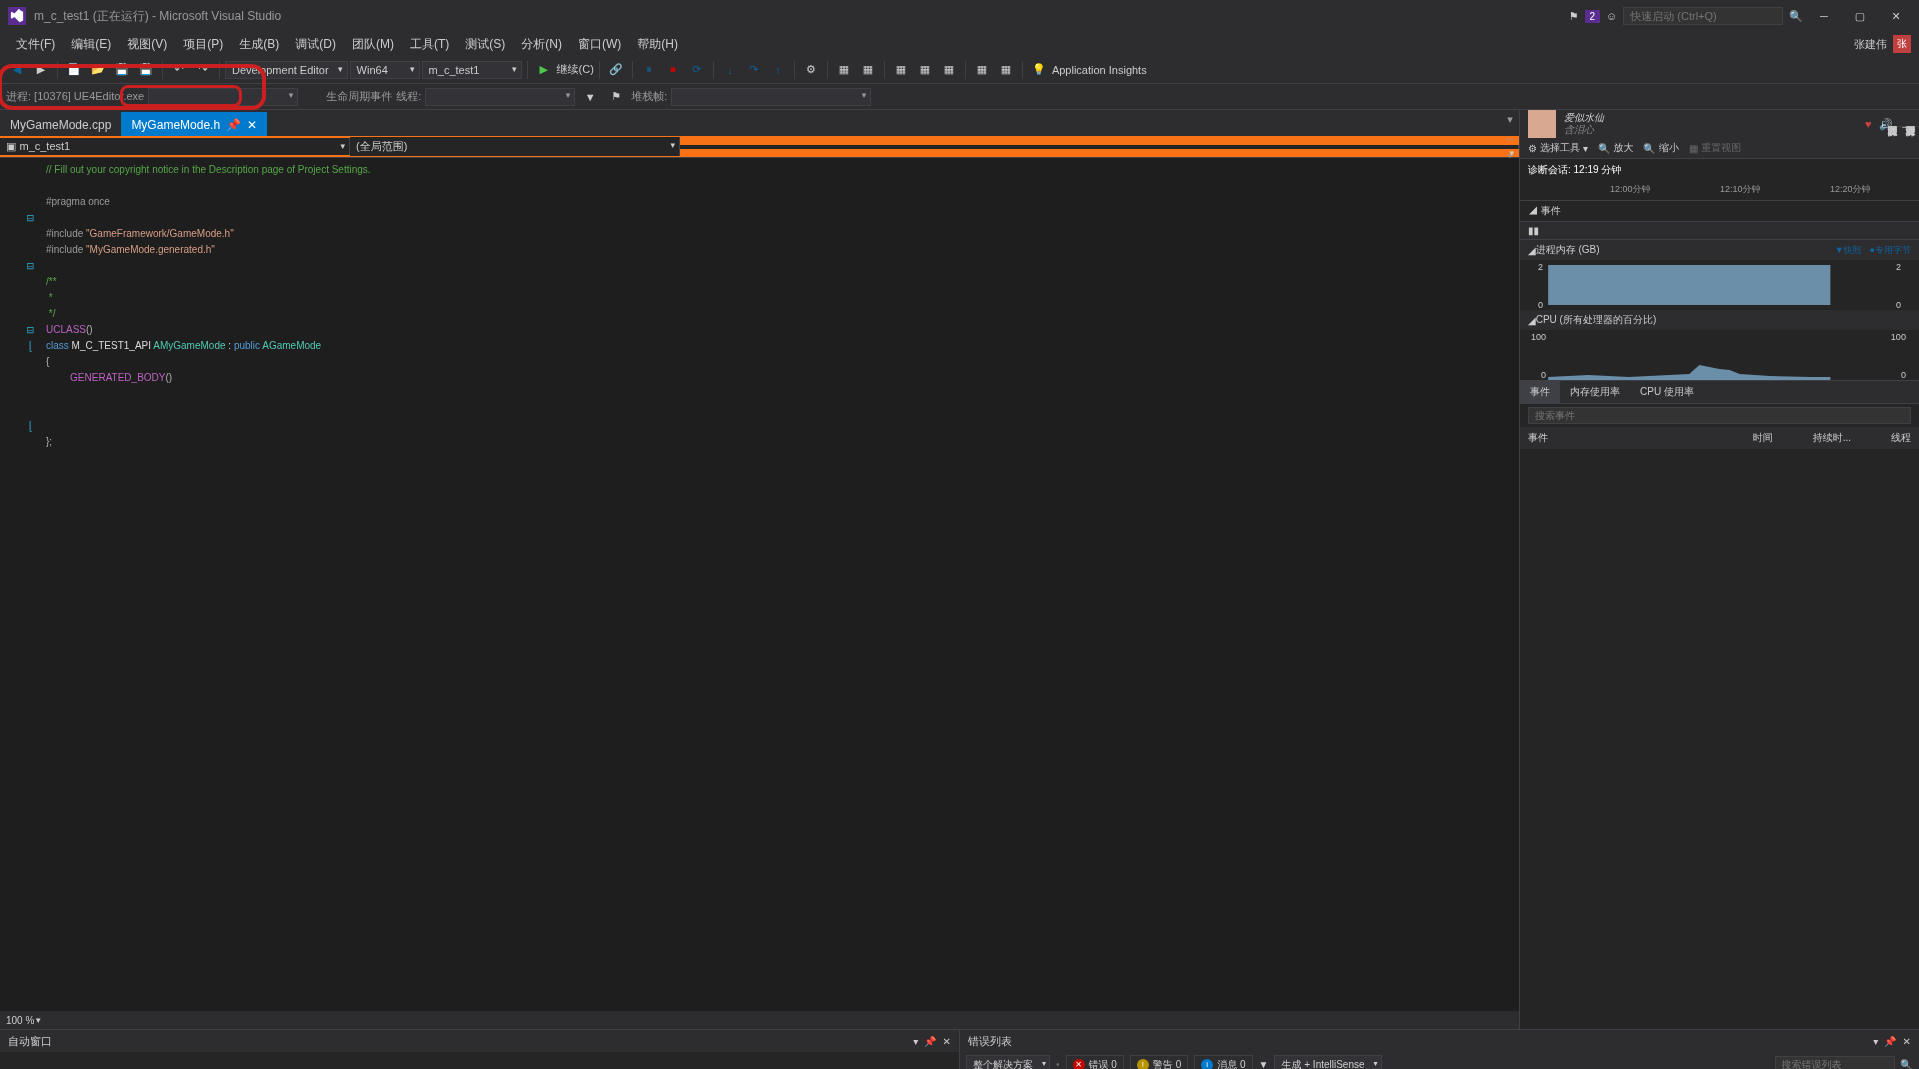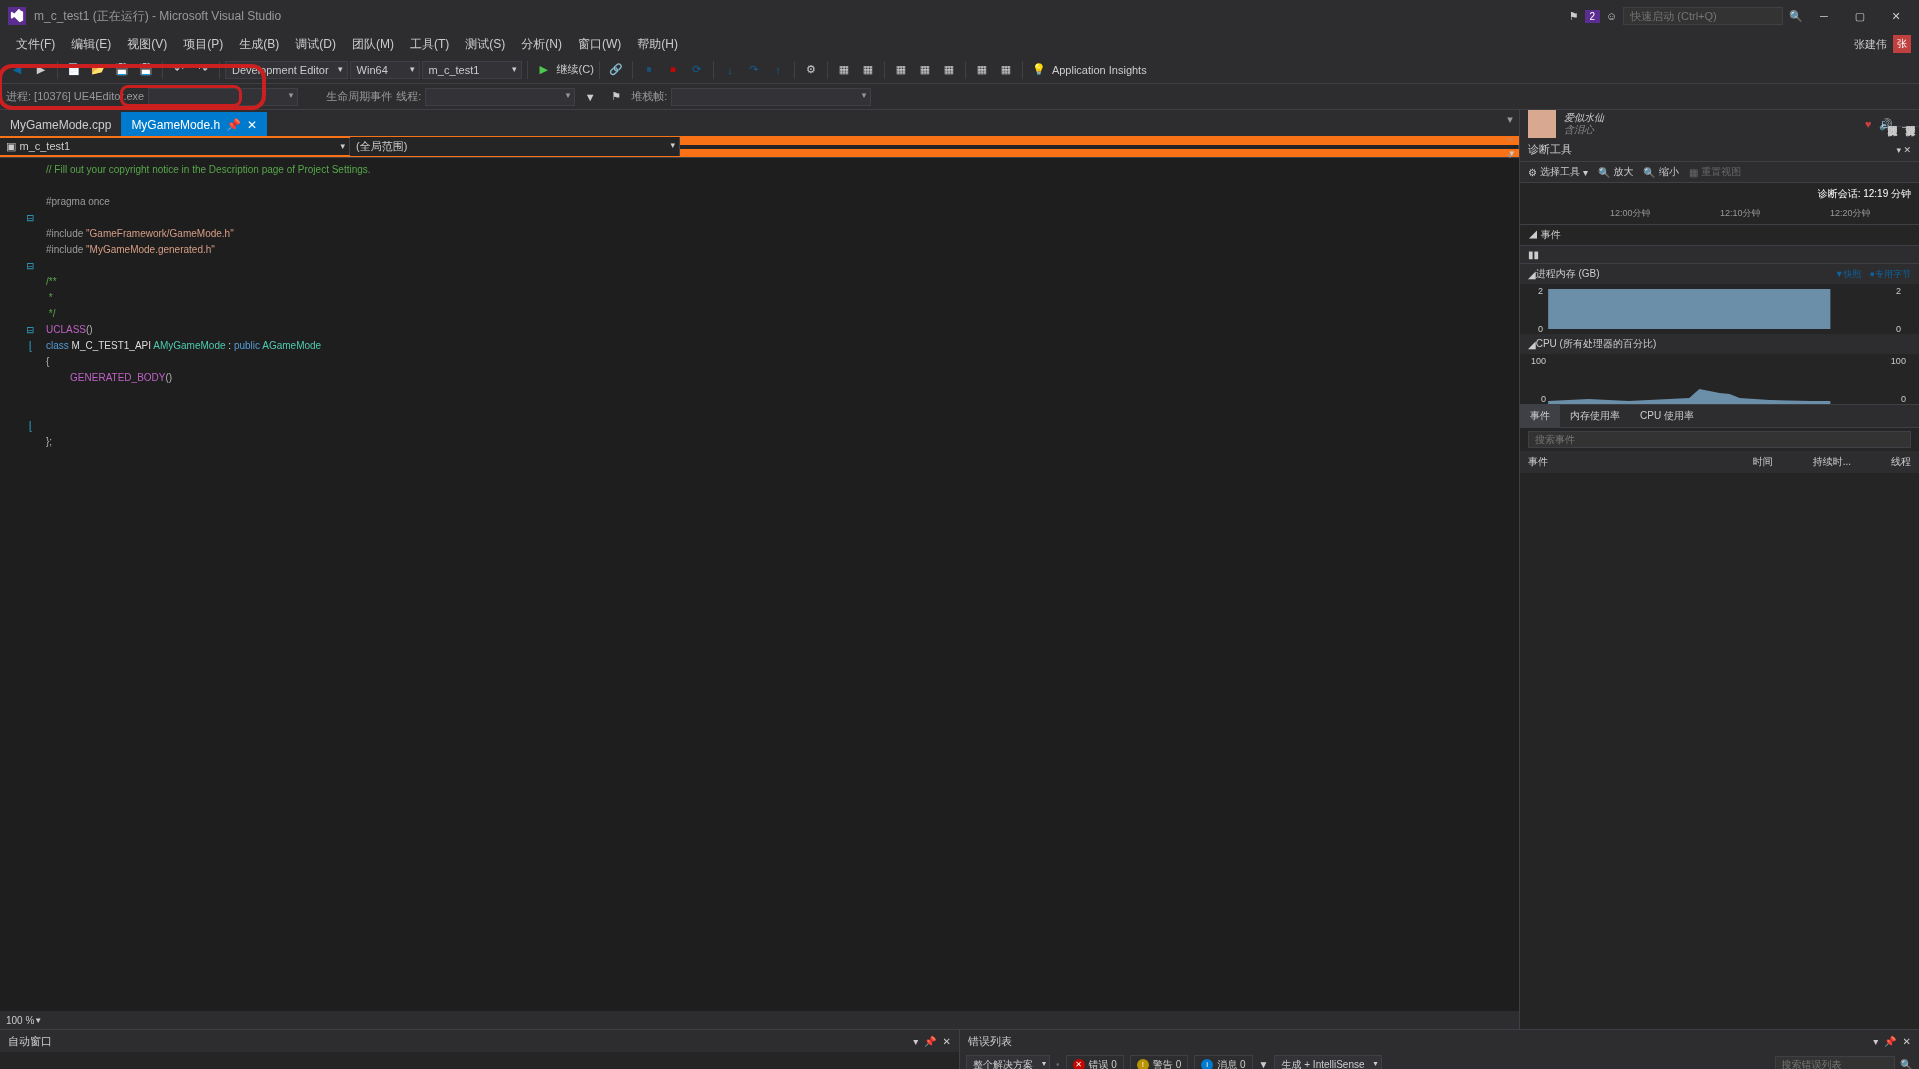--- a/index.html
+++ b/index.html
@@ -52,21 +52,21 @@
 .user-card { height:28px; background:#2d2d30; display:flex; align-items:center; padding:0 8px; gap:8px; }
 .user-pic { width:28px; height:28px; background:#d8a890; }
 .user-info { flex:1; font-size:10px; line-height:12px;font-style:italic; }
 .user-line1 { color:#ccc; }
 .user-line2 { color:#888; }
 .user-icons { display:flex; gap:8px; color:#999; }
 .heart { color:#d04040; }
 .diag-header { padding:4px 8px; background:#2d2d30; color:#ccc; font-size:11px; border-bottom:1px solid #3f3f46; display:flex; align-items:center; }
 .diag-tools { padding:3px 8px; background:#2d2d30; display:flex; align-items:center; gap:10px; font-size:10px; border-bottom:1px solid #3f3f46; }
 .diag-tools .tl { display:flex; align-items:center; gap:3px; cursor:pointer; }
-.diag-session { padding:4px 8px; font-size:10px; color:#fff; background:#252526;text-align:right; }
+.diag-session { padding:4px 8px; font-size:10px; color:#fff; background:#252526; }
 .timeline { height:20px; background:#252526; position:relative; border-bottom:1px solid #3f3f46; }
 .timeline-lbl { position:absolute; top:2px; font-size:9px; color:#999; }
 .events-row { padding:3px 8px; font-size:10px; color:#ccc; background:#252526; border-bottom:1px solid #3f3f46; }
 .chart-section { background:#252526; }
 .chart-hdr { display:flex; padding:3px 8px; font-size:10px; background:#2d2d30; align-items:center; }
 .chart-hdr .lbl { flex:1; color:#ccc; }
 .chart-hdr .marker { color:#ccc; font-size:9px; }
 .chart-body { height:50px; position:relative; margin:0 8px; }
 .chart-svg { width:100%; height:100%; }
 .diag-tabs { display:flex; background:#2d2d30; border-top:1px solid #3f3f46; border-bottom:1px solid #3f3f46; }
@@ -258,24 +258,20 @@
       <div class="user-info">
         <div class="user-line1">爱似水仙</div>
         <div class="user-line2">含泪心</div>
       </div>
       <div class="user-icons">
         <span class="heart">♥</span>
         <span>🔊</span>
         <span>☰</span>
       </div>
     </div>
-    <div class="diag-header">
-        <span>诊断工具</span>
-        <span style="margin-left:auto;font-size:9px">▾ ✕</span>
-      </div>
     <div class="diag-tools">
       <span class="tl">⚙ <span>选择工具</span> ▾</span>
       <span class="tl">🔍 <span>放大</span></span>
       <span class="tl">🔍 <span>缩小</span></span>
       <span class="tl" style="color:#666">▦ <span>重置视图</span></span>
     </div>
     <div class="diag-session">诊断会话: 12:19 分钟</div>
     <div class="timeline">
       <span class="timeline-lbl" style="left:90px">12:00分钟</span>
       <span class="timeline-lbl" style="left:200px">12:10分钟</span>

